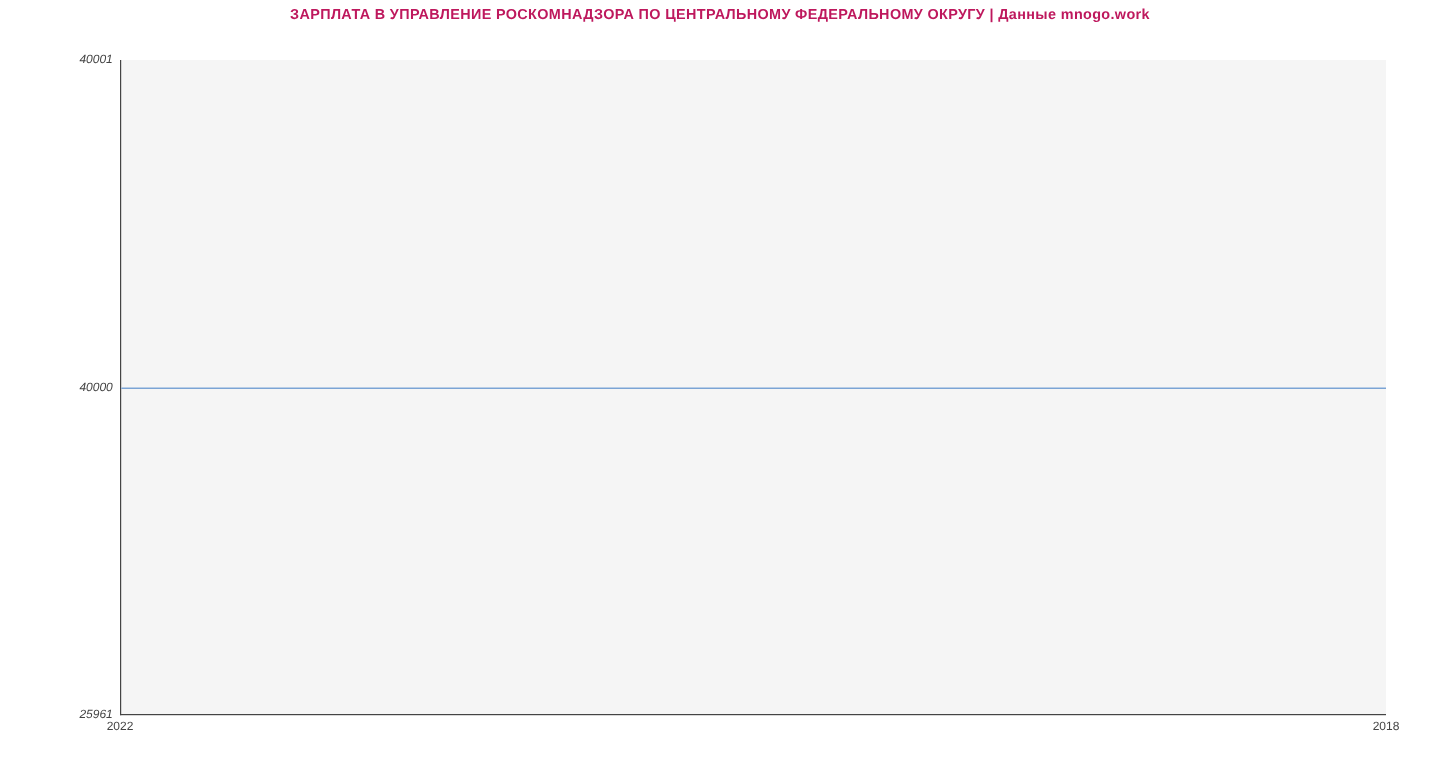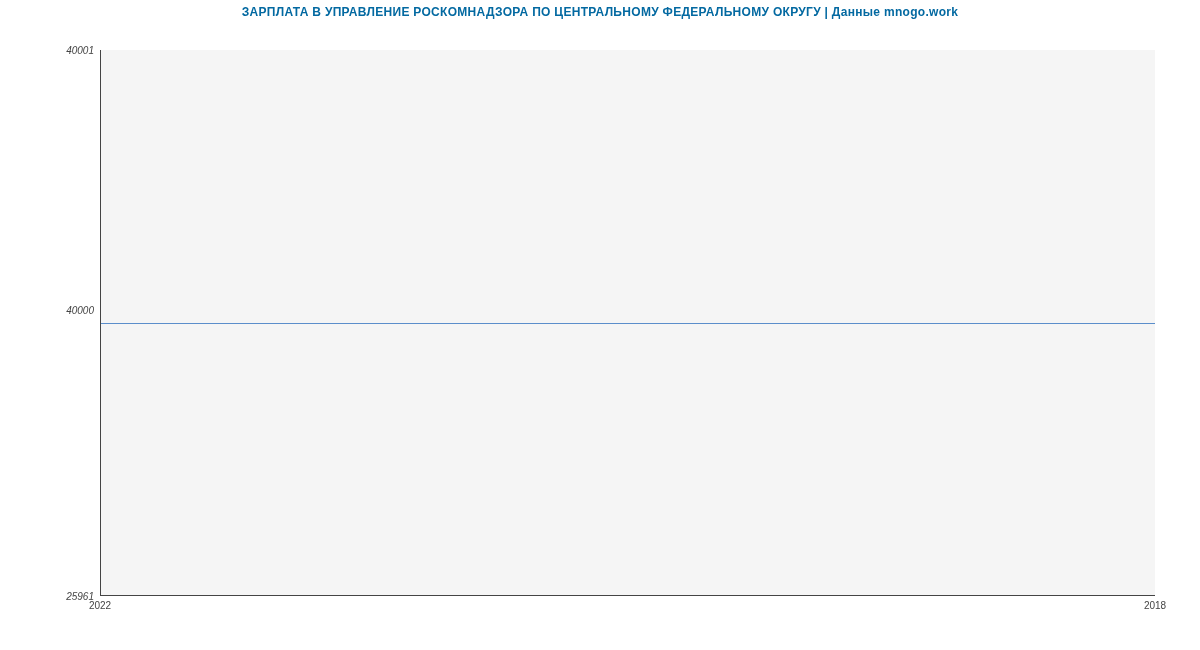--- a/index.html
+++ b/index.html
@@ -17,21 +17,21 @@
   }
   .chart-title {
     position: absolute;
     top: 5px;
     left: 0;
     right: 0;
     text-align: center;
     font-size: 12px;
     font-weight: 600;
     letter-spacing: 0.3px;
-    color: #0369a1;
+    color: #be185d;
   }
   .plot-area {
     position: absolute;
     left: 100px;
     top: 50px;
     width: 1055px;
     height: 546px;
     background: #f5f5f5;
     border-left: 1px solid #444;
     border-bottom: 1px solid #444;
@@ -75,19 +75,19 @@
 <div class="chart-wrap">
 
   <div class="chart-title">ЗАРПЛАТА В УПРАВЛЕНИЕ РОСКОМНАДЗОРА ПО ЦЕНТРАЛЬНОМУ ФЕДЕРАЛЬНОМУ ОКРУГУ | Данные mnogo.work</div>
 
   <div class="plot-area">
     <div class="gridline-h" style="top:50%;"></div>
     <div class="data-line" style="top:50%;"></div>
   </div>
 
   <div class="ytick" style="top:50px;">40001</div>
-  <div class="ytick" style="top:310px;">40000</div>
+  <div class="ytick" style="top:323px;">40000</div>
   <div class="ytick" style="top:596px;">25961</div>
 
   <div class="xtick" style="left:100px;">2022</div>
   <div class="xtick" style="left:1155px;">2018</div>
 
 </div>
 
 </body></html>

